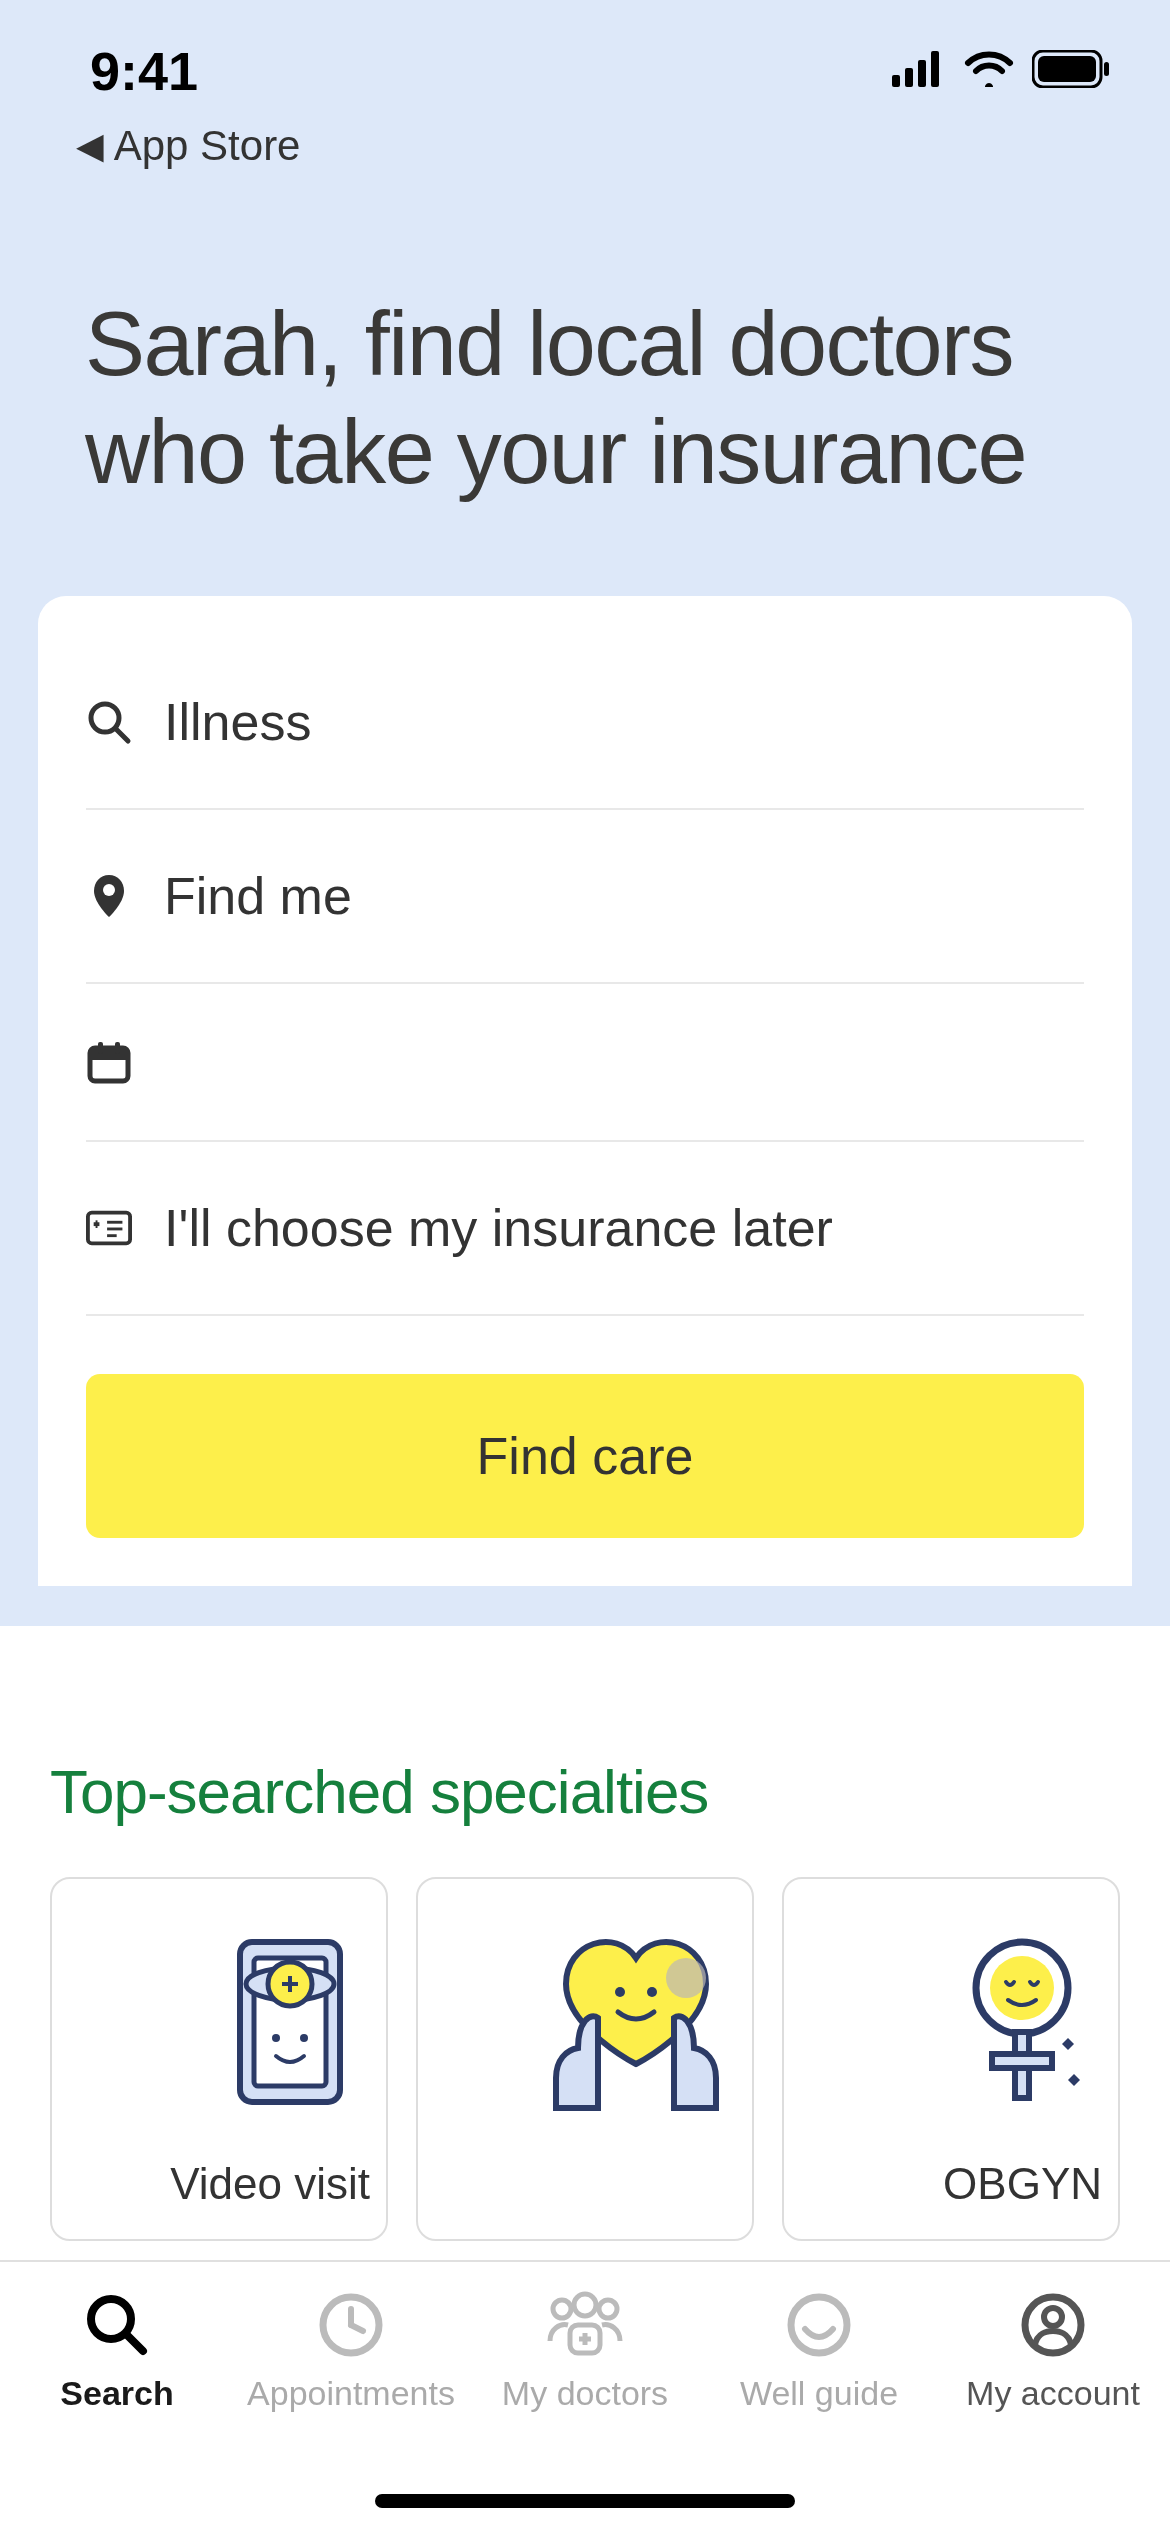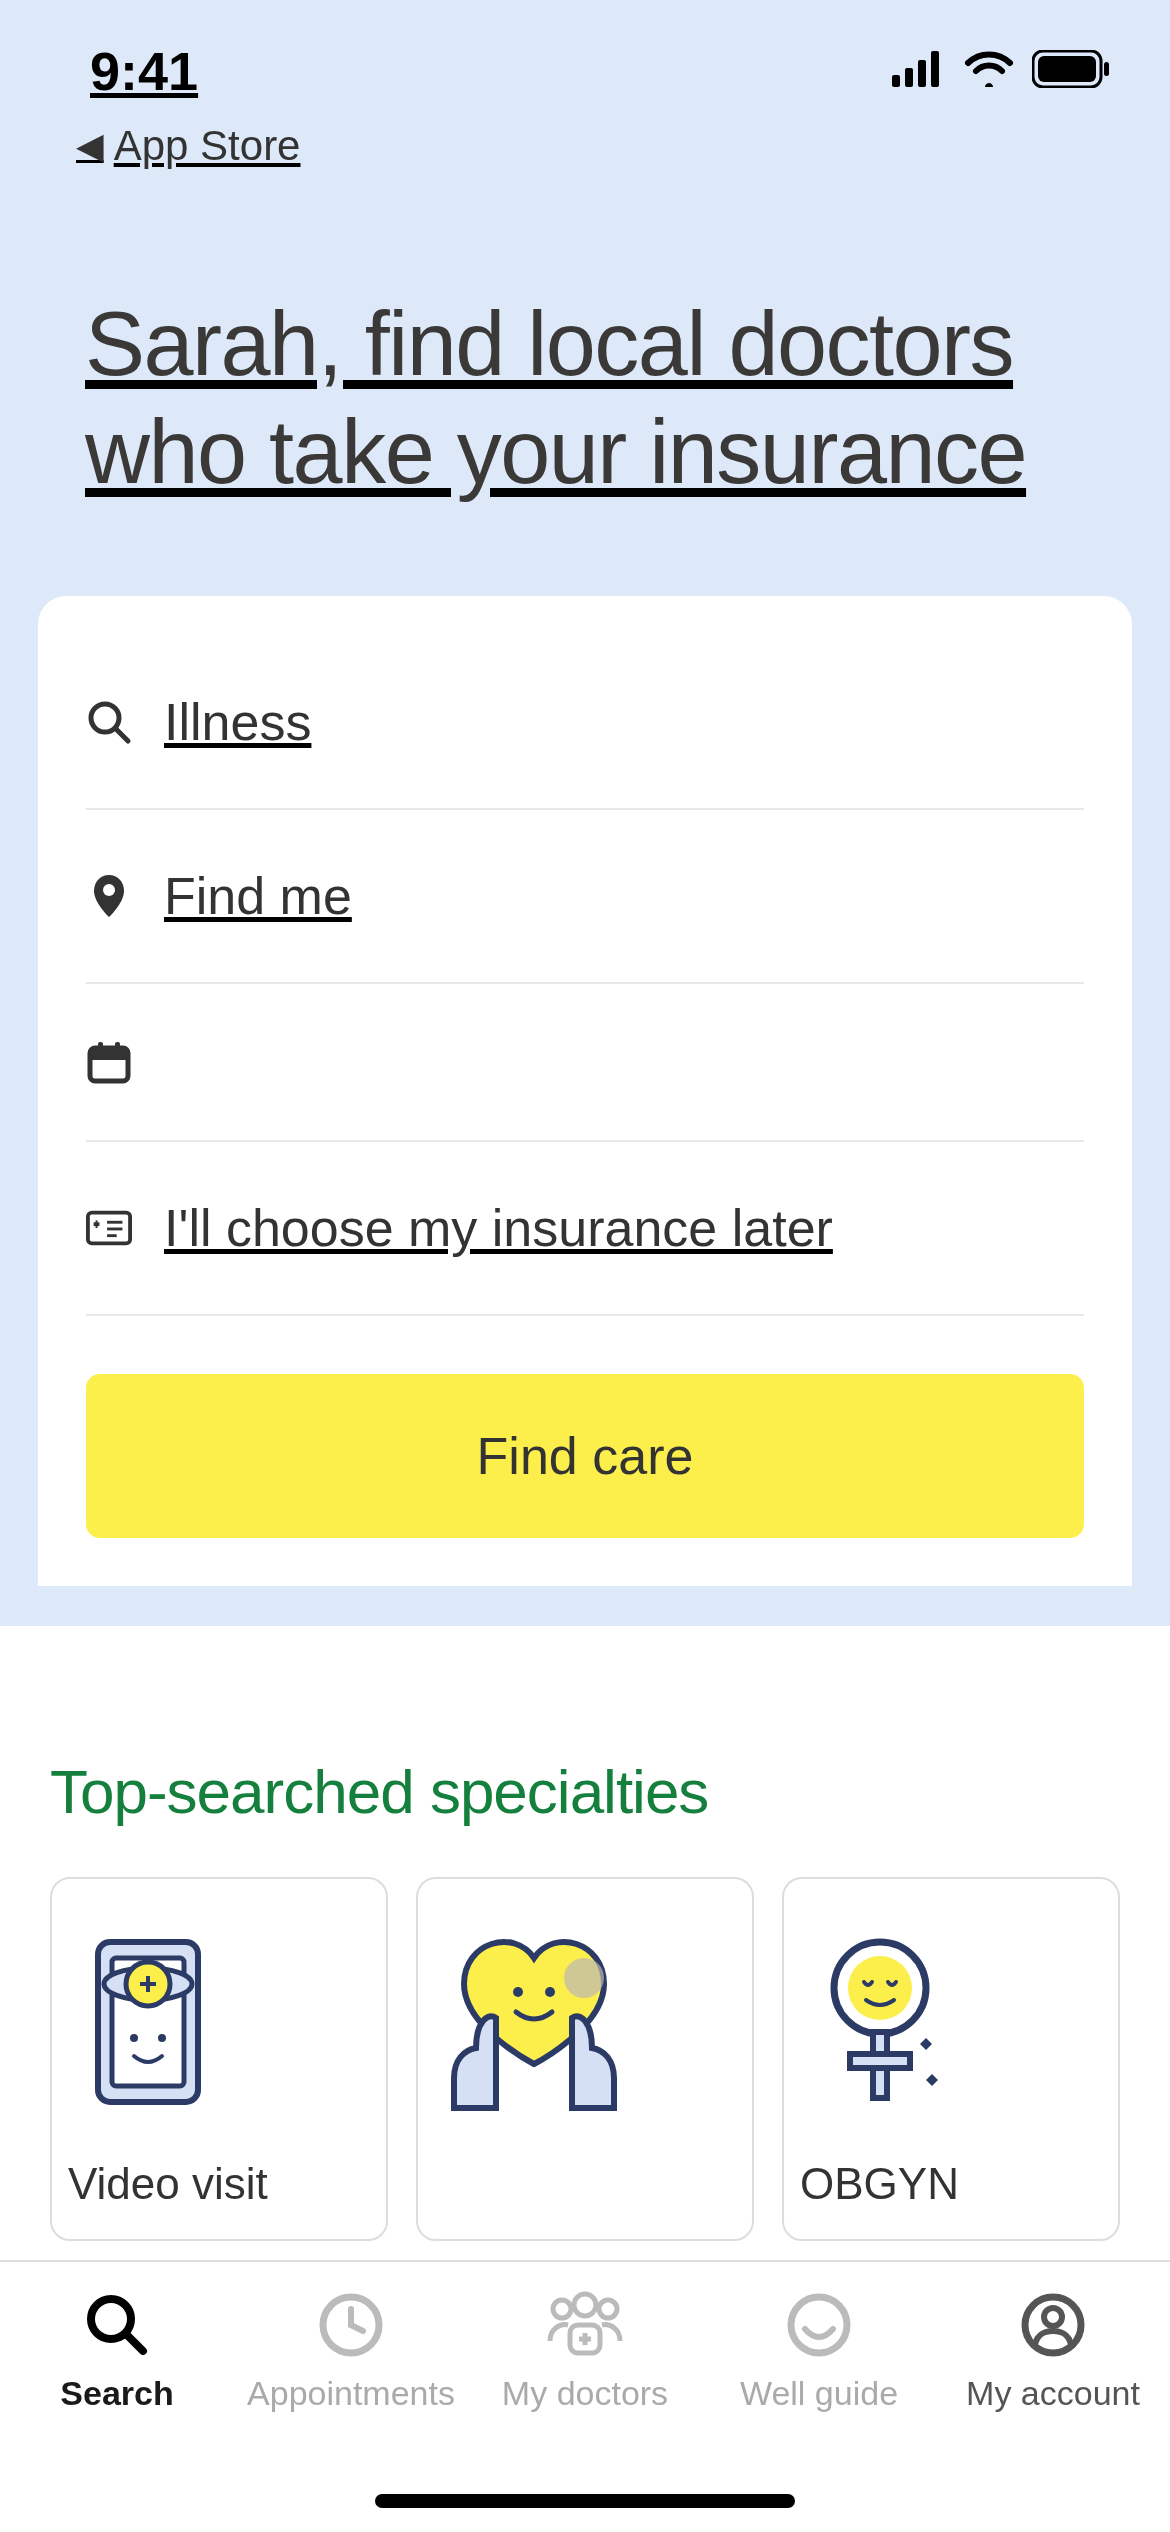--- a/index.html
+++ b/index.html
@@ -11,21 +11,20 @@
     body {
       width: 1170px;
       height: 2532px;
       background: #fff;
       position: relative;
       overflow: hidden;
     }
     .hero-area {
       background: #dde8f9;
       padding: 0 0 0 0;
-      text-decoration: underline;
     }
     .status-bar {
       display: flex;
       justify-content: space-between;
       align-items: center;
       padding: 40px 60px 0 90px;
     }
     .status-time {
       font-size: 54px;
       font-weight: 700;
@@ -108,21 +107,21 @@
       gap: 28px;
       padding: 0 50px;
     }
     .specialty-card {
       flex: 1;
       border: 2.5px solid #ddd;
       border-radius: 20px;
       padding: 44px 16px 30px 16px;
       display: flex;
       flex-direction: column;
-      align-items: flex-start;
+      align-items: flex-end;
       background: #fff;
     }
     .specialty-illus {
       height: 200px;
       display: flex;
       align-items: center;
       justify-content: center;
       margin-bottom: 36px;
     }
     .specialty-label {

